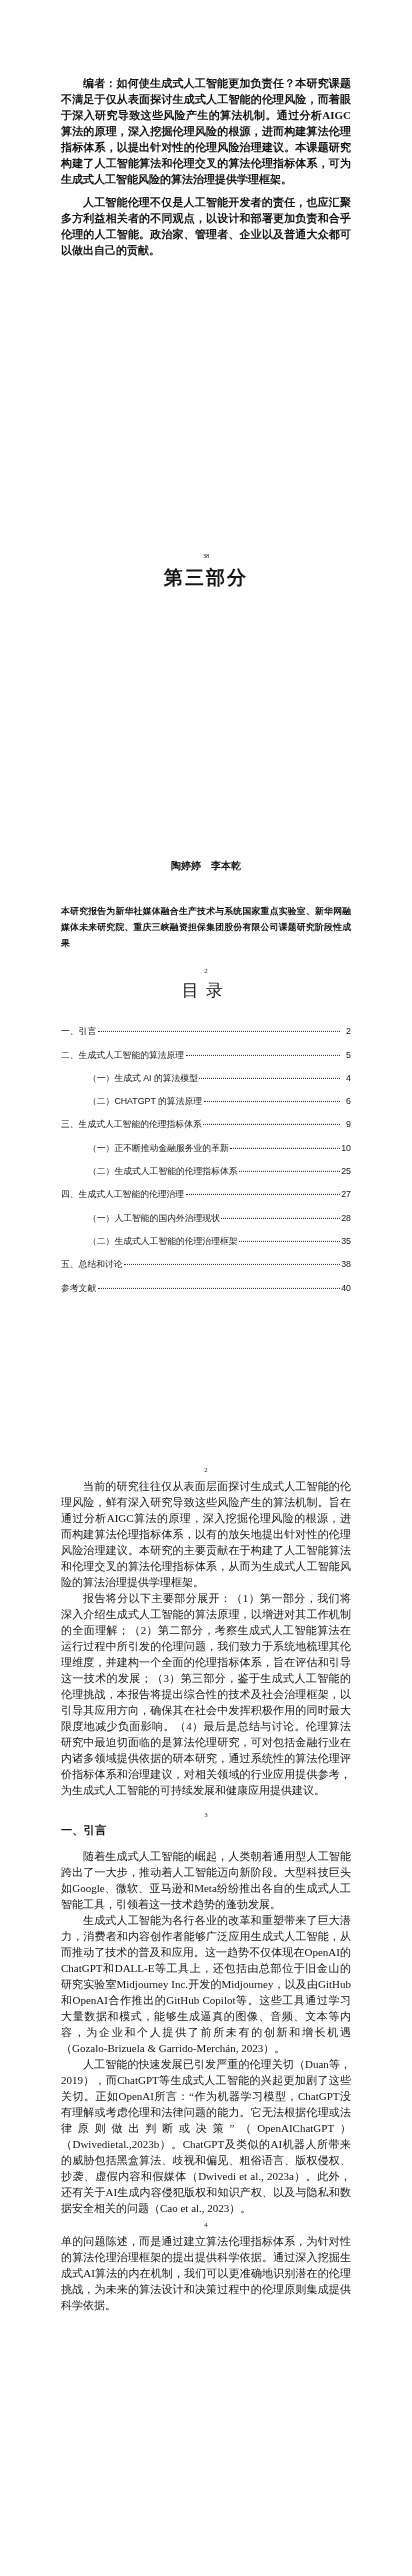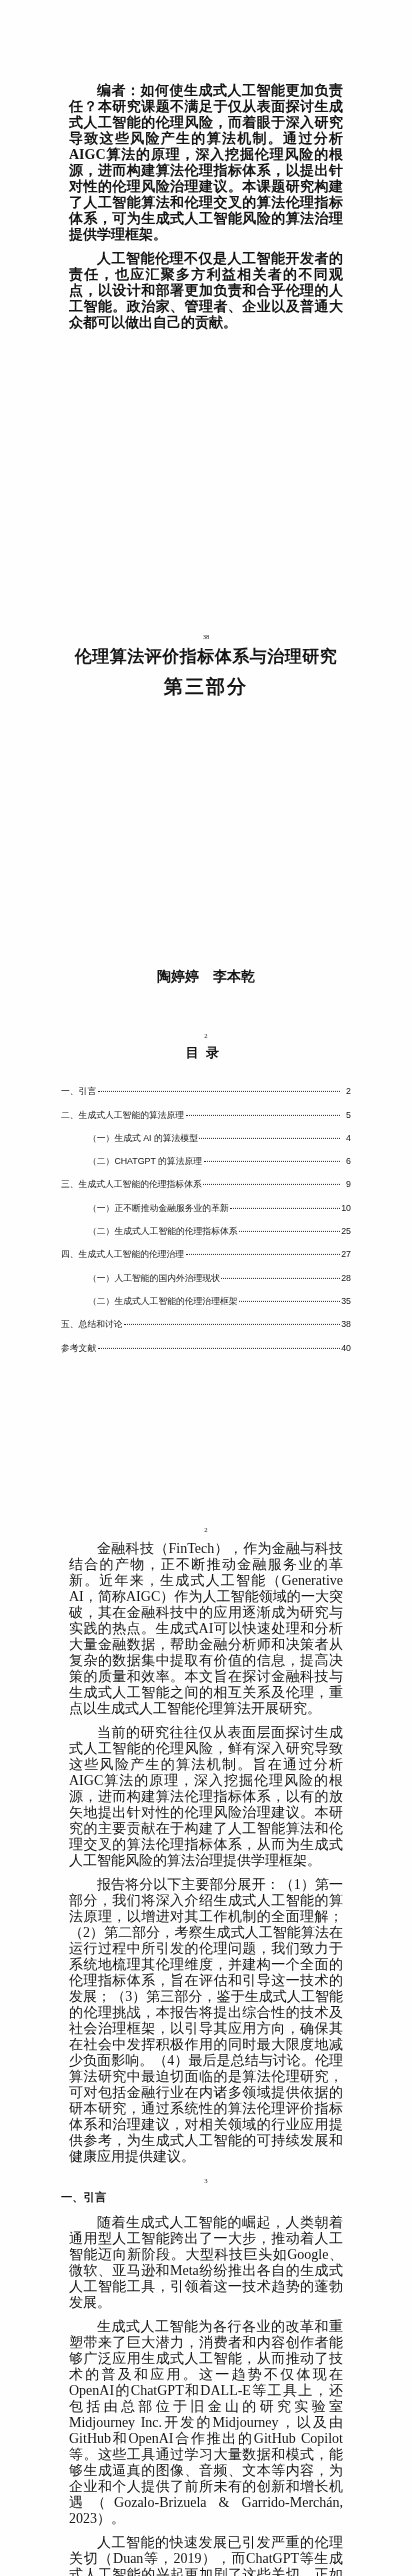--- a/index.html
+++ b/index.html
@@ -3,37 +3,37 @@
 <meta charset="utf-8">
 <style>
   html,body{margin:0;padding:0;background:#ffffff;}
   .page{
     width:412px;height:3919px;overflow:hidden;box-sizing:border-box;
     margin:0 auto;background:#fefefe;color:#151515;
     font-family:"Liberation Serif","DejaVu Serif",serif;
     padding:0 61px;
   }
   .sp{width:100%;}
-  .para{font-size:14px;line-height:16px;text-align:justify;text-indent:2em;margin:8px;}
+  .para{font-size:11px;line-height:16px;text-align:justify;text-indent:2em;margin:0;}
   .para.cont{text-indent:0;}
   .para.bold{font-weight:bold;}
   .pagemark{text-align:center;font-size:6.7px;color:#222;margin:5.2px 0;text-indent:0;}
   .doc-title{
     font-family:"Liberation Sans","DejaVu Sans",sans-serif;
     font-size:17px;font-weight:bold;text-align:center;margin:2.1px 0 0 0;letter-spacing:0.5px;
   }
   .doc-subtitle{
     font-family:"Liberation Sans","DejaVu Sans",sans-serif;
     font-size:19px;font-weight:bold;text-align:center;margin:5.2px 0 0 0;letter-spacing:2.1px;
   }
-  .authors{text-align:center;font-size:14px;font-weight:bold;margin:0;}
+  .authors{text-align:center;font-size:10px;font-weight:bold;margin:0;}
   .affil{font-size:8.8px;line-height:16px;font-weight:bold;text-align:justify;margin:0;}
   .toc-title{
     font-family:"Liberation Sans","DejaVu Sans",sans-serif;
-    text-align:center;font-size:13px;font-weight:bold;letter-spacing:7.2px;margin:2.1px 0 0 0;
+    text-align:center;font-size:17px;font-weight:normal;letter-spacing:7.2px;margin:2.1px 0 0 0;
   }
   .toc-list{margin-top:24px;}
   .toc-row{display:flex;align-items:baseline;font-size:8.8px;margin-bottom:11.3px;
     font-family:"Liberation Sans","DejaVu Sans",sans-serif;}
   .toc-row.lvl2{padding-left:27px;}
   .toc-row .dots{flex:1;border-bottom:1px dotted #2a2a2a;margin:0 1.5px;transform:translateY(-2.1px);}
   .toc-row .pg{min-width:9.3px;text-align:right;}
   h2.sec{
     font-family:"Liberation Sans","DejaVu Sans",sans-serif;
     font-size:11.3px;font-weight:bold;margin:13.4px 0 10.3px 0;
@@ -45,29 +45,29 @@
 <div class="page">
 
   <div class="sp" style="height:75px"></div>
 
   <p class="para bold">编者：如何使生成式人工智能更加负责任？本研究课题不满足于仅从表面探讨生成式人工智能的伦理风险，而着眼于深入研究导致这些风险产生的算法机制。通过分析AIGC算法的原理，深入挖掘伦理风险的根源，进而构建算法伦理指标体系，以提出针对性的伦理风险治理建议。本课题研究构建了人工智能算法和伦理交叉的算法伦理指标体系，可为生成式人工智能风险的算法治理提供学理框架。</p>
   <p class="para bold" style="margin-top:7.2px">人工智能伦理不仅是人工智能开发者的责任，也应汇聚多方利益相关者的不同观点，以设计和部署更加负责和合乎伦理的人工智能。政治家、管理者、企业以及普通大众都可以做出自己的贡献。</p>
 
   <div class="sp" style="height:289px"></div>
 
   <div class="pagemark">38</div>
-  <h1 class="doc-title">伦理算法评价指标体系与治理研究</h1>
   <h1 class="doc-subtitle">第三部分</h1>
 
   <div class="sp" style="height:268px"></div>
 
   <p class="authors">陶婷婷　李本乾</p>
 
   <div class="sp" style="height:30px"></div>
 
+  <p class="affil">本研究报告为新华社媒体融合生产技术与系统国家重点实验室、新华网融媒体未来研究院、重庆三峡融资担保集团股份有限公司课题研究阶段性成果</p>
 
   <div class="sp" style="height:11.3px"></div>
 
   <div class="pagemark">2</div>
   <h2 class="toc-title">目录</h2>
 
   <div class="toc-list">
 
       <div class="toc-row">
         <span class="lbl">一、引言</span>
@@ -139,21 +139,20 @@
         <span class="lbl">参考文献</span>
         <span class="dots"></span>
         <span class="pg">40</span>
       </div>
     </div>
 
   <div class="sp" style="height:155px"></div>
 
   <div class="pagemark">2</div>
 
-  <p class="para">金融科技（FinTech），作为金融与科技结合的产物，正不断推动金融服务业的革新。近年来，生成式人工智能（Generative AI，简称AIGC）作为人工智能领域的一大突破，其在金融科技中的应用逐渐成为研究与实践的热点。生成式AI可以快速处理和分析大量金融数据，帮助金融分析师和决策者从复杂的数据集中提取有价值的信息，提高决策的质量和效率。本文旨在探讨金融科技与生成式人工智能之间的相互关系及伦理，重点以生成式人工智能伦理算法开展研究。</p>
   <p class="para">当前的研究往往仅从表面层面探讨生成式人工智能的伦理风险，鲜有深入研究导致这些风险产生的算法机制。旨在通过分析AIGC算法的原理，深入挖掘伦理风险的根源，进而构建算法伦理指标体系，以有的放矢地提出针对性的伦理风险治理建议。本研究的主要贡献在于构建了人工智能算法和伦理交叉的算法伦理指标体系，从而为生成式人工智能风险的算法治理提供学理框架。</p>
   <p class="para">报告将分以下主要部分展开：（1）第一部分，我们将深入介绍生成式人工智能的算法原理，以增进对其工作机制的全面理解；（2）第二部分，考察生成式人工智能算法在运行过程中所引发的伦理问题，我们致力于系统地梳理其伦理维度，并建构一个全面的伦理指标体系，旨在评估和引导这一技术的发展；（3）第三部分，鉴于生成式人工智能的伦理挑战，本报告将提出综合性的技术及社会治理框架，以引导其应用方向，确保其在社会中发挥积极作用的同时最大限度地减少负面影响。（4）最后是总结与讨论。伦理算法研究中最迫切面临的是算法伦理研究，可对包括金融行业在内诸多领域提供依据的研本研究，通过系统性的算法伦理评价指标体系和治理建议，对相关领域的行业应用提供参考，为生成式人工智能的可持续发展和健康应用提供建议。</p>
 
   <div class="pagemark" style="margin-top:12.4px">3</div>
   <h2 class="sec" style="margin-top:4.1px">一、引言</h2>
 
   <p class="para">随着生成式人工智能的崛起，人类朝着通用型人工智能跨出了一大步，推动着人工智能迈向新阶段。大型科技巨头如Google、微软、亚马逊和Meta纷纷推出各自的生成式人工智能工具，引领着这一技术趋势的蓬勃发展。</p>
   <p class="para">生成式人工智能为各行各业的改革和重塑带来了巨大潜力，消费者和内容创作者能够广泛应用生成式人工智能，从而推动了技术的普及和应用。这一趋势不仅体现在OpenAI的ChatGPT和DALL-E等工具上，还包括由总部位于旧金山的研究实验室Midjourney Inc.开发的Midjourney，以及由GitHub和OpenAI合作推出的GitHub Copilot等。这些工具通过学习大量数据和模式，能够生成逼真的图像、音频、文本等内容，为企业和个人提供了前所未有的创新和增长机遇（Gozalo-Brizuela &amp; Garrido-Merchán, 2023）。</p>
   <p class="para">人工智能的快速发展已引发严重的伦理关切（Duan等，2019），而ChatGPT等生成式人工智能的兴起更加剧了这些关切。正如OpenAI所言：“作为机器学习模型，ChatGPT没有理解或考虑伦理和法律问题的能力。它无法根据伦理或法律原则做出判断或决策”（OpenAIChatGPT）（Dwivedietal.,2023b）。ChatGPT及类似的AI机器人所带来的威胁包括黑盒算法、歧视和偏见、粗俗语言、版权侵权、抄袭、虚假内容和假媒体（Dwivedi et al., 2023a）。此外，还有关于AI生成内容侵犯版权和知识产权、以及与隐私和数据安全相关的问题（Cao et al., 2023）。</p>
   <div class="pagemark">4</div>

